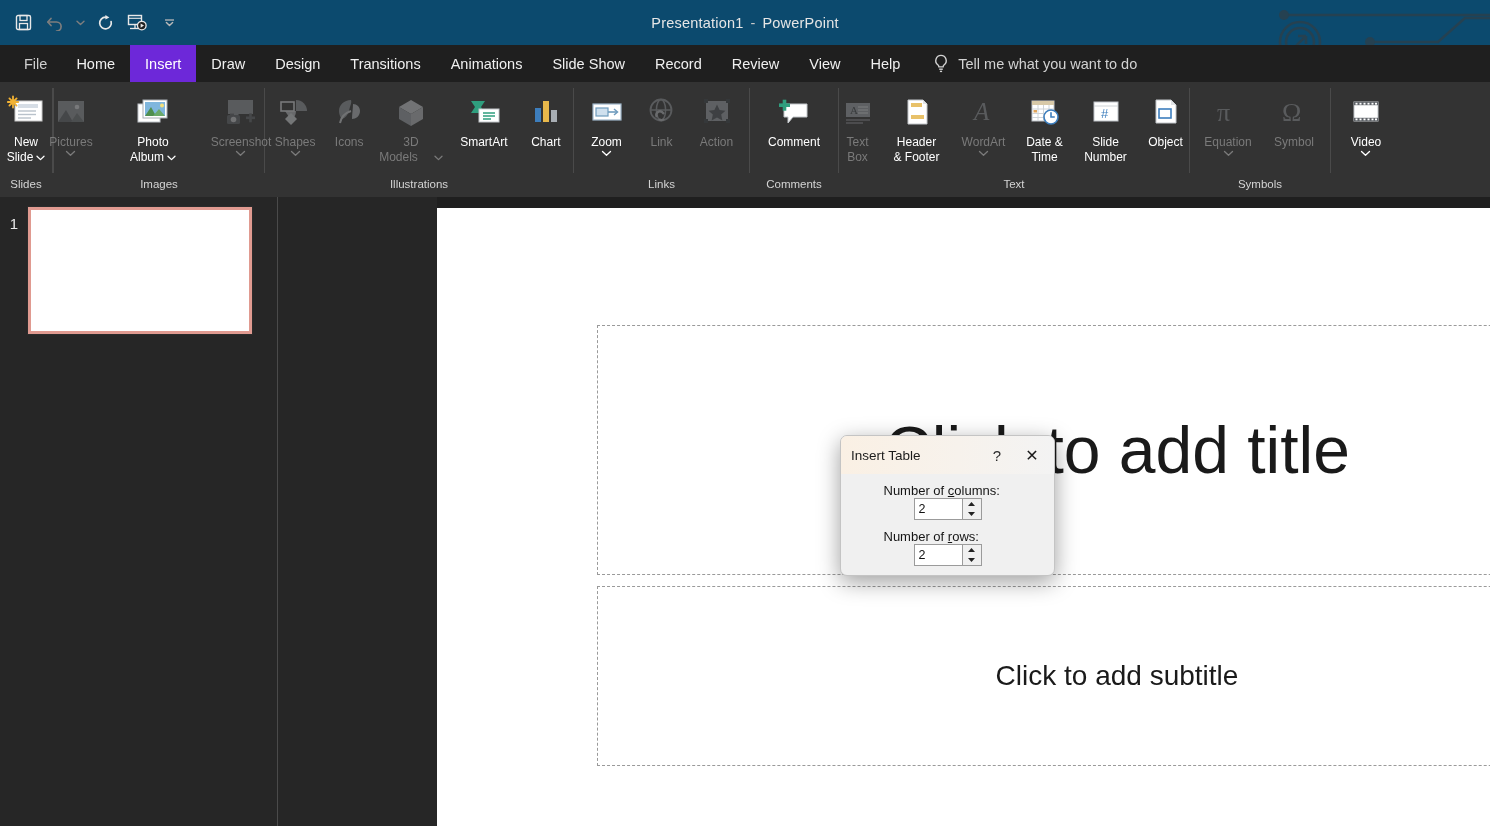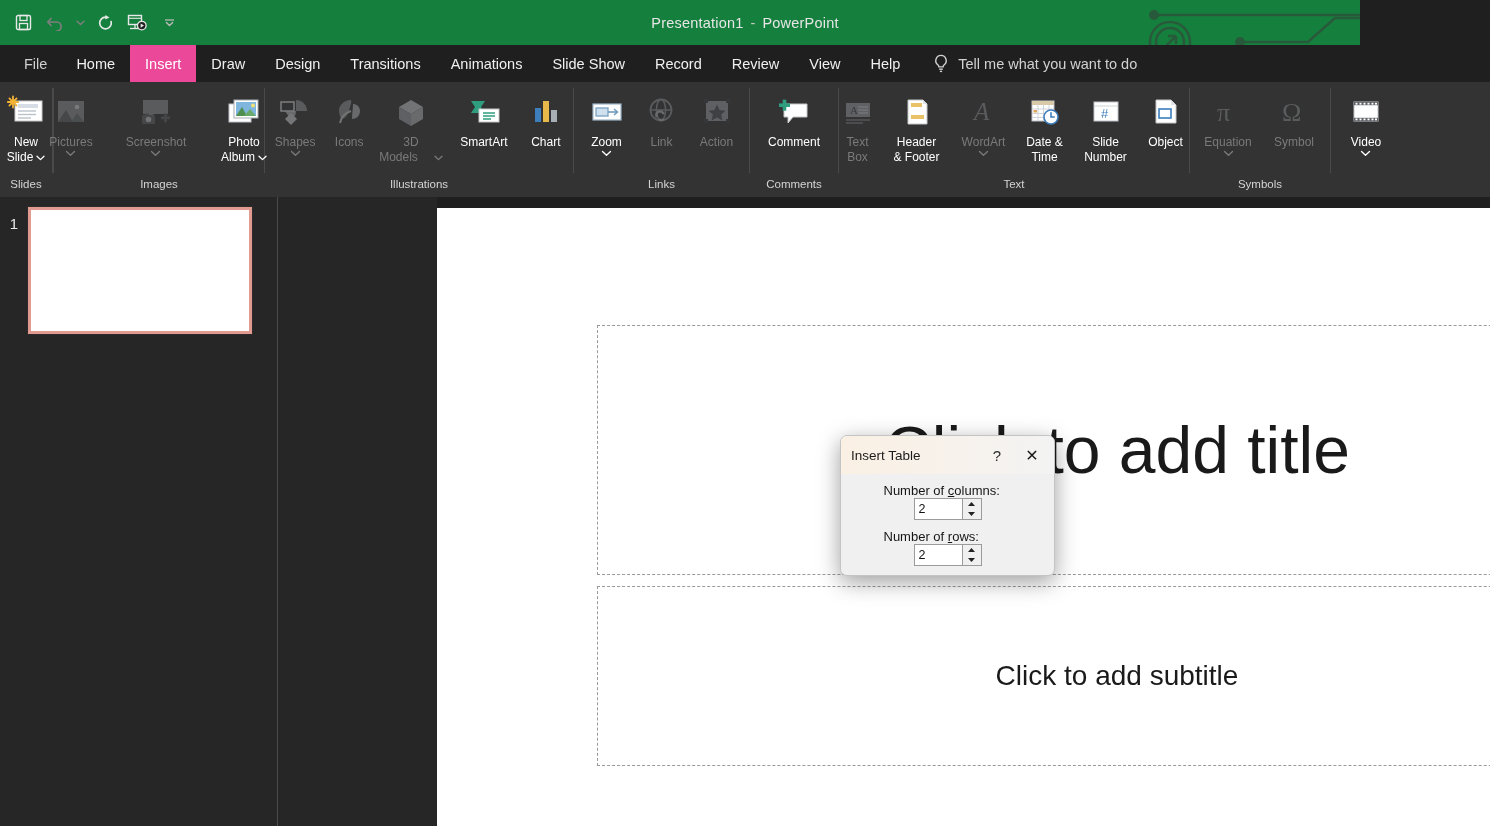--- a/index.html
+++ b/index.html
@@ -6,22 +6,22 @@
   html, body {
     width: 1490px; height: 826px;
     background: #1f1f1f; overflow: hidden;
     font-family: "Liberation Sans", sans-serif;
     -webkit-font-smoothing: antialiased;
   }
   #app { position: relative; width: 1490px; height: 826px; }
 
   
   .titlebar {
-    position: absolute; top: 0; left: 0; width: 1360px; height: 45px;
-    background: #15803d; overflow: hidden;
+    position: absolute; top: 0; left: 0; width: 1490px; height: 45px;
+    background: #0c4a6e; overflow: hidden;
   }
   .qat { position: absolute; left: 8px; top: 0; height: 45px; display: flex; align-items: center; gap: 2px; }
   .qat-btn {
     width: 30px; height: 30px; display: flex; align-items: center; justify-content: center;
     border-radius: 3px; cursor: pointer;
   }
   .qat-btn.chev { width: 16px; }
   .title-text {
     position: absolute; left: 0; top: 0; width: 1490px; height: 45px;
     display: flex; align-items: center; justify-content: center;
@@ -34,21 +34,21 @@
   
   .tabbar {
     position: absolute; top: 45px; left: 0; width: 1490px; height: 37px;
     background: #1f1f1f; display: flex; align-items: stretch; padding-left: 8px;
   }
   .tab {
     display: flex; align-items: center; padding: 0 15px;
     font-size: 14.5px; color: #f0f0f0; cursor: pointer; white-space: nowrap;
   }
   .tab.file { color: #cfcfcf; padding: 0 14px 0 16px; }
-  .tab.active { background: #ec4899; color: #ffffff; }
+  .tab.active { background: #6d28d9; color: #ffffff; }
   .tellme {
     display: flex; align-items: center; gap: 9px; padding: 0 12px 0 18px;
     font-size: 14.5px; color: #d2d2d2; cursor: text;
   }
 
   
   .ribbon {
     position: absolute; top: 82px; left: 0; width: 1490px; height: 115px;
     background: #333333; display: flex; align-items: stretch;
   }
@@ -292,59 +292,59 @@
               <path d="M18 26 L24 17 L31 26 Z" fill="#6e7377"></path>
             </svg>
           </span>
           <span class="lbl">
             <span>Pictures</span>
             <svg class="chev-s" width="11" height="7" viewBox="0 0 11 7">
               <path d="M1.5 1.5 L5.5 5.3 L9.5 1.5" fill="none" stroke="#7a7a7a" stroke-width="1.3" stroke-linecap="round" stroke-linejoin="round"></path>
             </svg>
           </span>
         </div>
+        <div class="btn" style="min-width:66px">
+          <span class="ico">
+            <svg width="38" height="32" viewBox="0 0 38 32">
+              <rect x="4" y="8" width="22" height="18" fill="#ffffff" stroke="#bfc4c9" stroke-width="1"></rect>
+              <rect x="9" y="4" width="24" height="18" fill="#ffffff" stroke="#a8aeb4" stroke-width="1"></rect>
+              <rect x="11" y="6" width="20" height="14" fill="#7fb6dd"></rect>
+              <path d="M11 20 L17 11 L22 20 Z" fill="#4f8f4f"></path>
+              <path d="M19 20 L25 13 L31 20 Z" fill="#6aa96a"></path>
+              <circle cx="28" cy="9.5" r="2" fill="#f5e07a"></circle>
+            </svg>
+          </span>
+          <span class="lbl">
+            <span>Photo</span>
+            <span style="display:flex;align-items:center;gap:3px">
+              <span>Album</span>
+              <svg width="9" height="6" viewBox="0 0 9 6">
+                <path d="M1 1.2 L4.5 4.6 L8 1.2" fill="none" stroke="#ffffff" stroke-width="1.3" stroke-linecap="round" stroke-linejoin="round"></path>
+              </svg>
+            </span>
+          </span>
+        </div>
         <div class="btn disabled" style="min-width:72px">
           <span class="ico">
             <svg width="36" height="32" viewBox="0 0 36 32">
               <path d="M5 4 H30 V18 H16 L11 23 V18 H5 Z" fill="#8e9297"></path>
               <rect x="4" y="19" width="13" height="9" rx="1.6" fill="#5f6368"></rect>
               <circle cx="10.5" cy="23.5" r="2.8" fill="#c6c9cd"></circle>
               <rect x="7" y="17.6" width="4" height="2.2" fill="#5f6368"></rect>
               <g fill="#5f6368">
                 <rect x="23" y="20.5" width="9" height="2.6"></rect>
                 <rect x="26.2" y="17.3" width="2.6" height="9"></rect>
               </g>
             </svg>
           </span>
           <span class="lbl">
             <span>Screenshot</span>
             <svg class="chev-s" width="11" height="7" viewBox="0 0 11 7">
               <path d="M1.5 1.5 L5.5 5.3 L9.5 1.5" fill="none" stroke="#7a7a7a" stroke-width="1.3" stroke-linecap="round" stroke-linejoin="round"></path>
             </svg>
-          </span>
-        </div>
-        <div class="btn" style="min-width:66px">
-          <span class="ico">
-            <svg width="38" height="32" viewBox="0 0 38 32">
-              <rect x="4" y="8" width="22" height="18" fill="#ffffff" stroke="#bfc4c9" stroke-width="1"></rect>
-              <rect x="9" y="4" width="24" height="18" fill="#ffffff" stroke="#a8aeb4" stroke-width="1"></rect>
-              <rect x="11" y="6" width="20" height="14" fill="#7fb6dd"></rect>
-              <path d="M11 20 L17 11 L22 20 Z" fill="#4f8f4f"></path>
-              <path d="M19 20 L25 13 L31 20 Z" fill="#6aa96a"></path>
-              <circle cx="28" cy="9.5" r="2" fill="#f5e07a"></circle>
-            </svg>
-          </span>
-          <span class="lbl">
-            <span>Photo</span>
-            <span style="display:flex;align-items:center;gap:3px">
-              <span>Album</span>
-              <svg width="9" height="6" viewBox="0 0 9 6">
-                <path d="M1 1.2 L4.5 4.6 L8 1.2" fill="none" stroke="#ffffff" stroke-width="1.3" stroke-linecap="round" stroke-linejoin="round"></path>
-              </svg>
-            </span>
           </span>
         </div>
       </div>
       <div class="rgroup-label">Images</div>
     </div>
     <div class="rgroup-sep"></div>
 
     <div class="rgroup" style="width:308px">
       <div class="rgroup-items" style="justify-content:center;gap:2px">
         <div class="btn disabled" style="min-width:58px">

